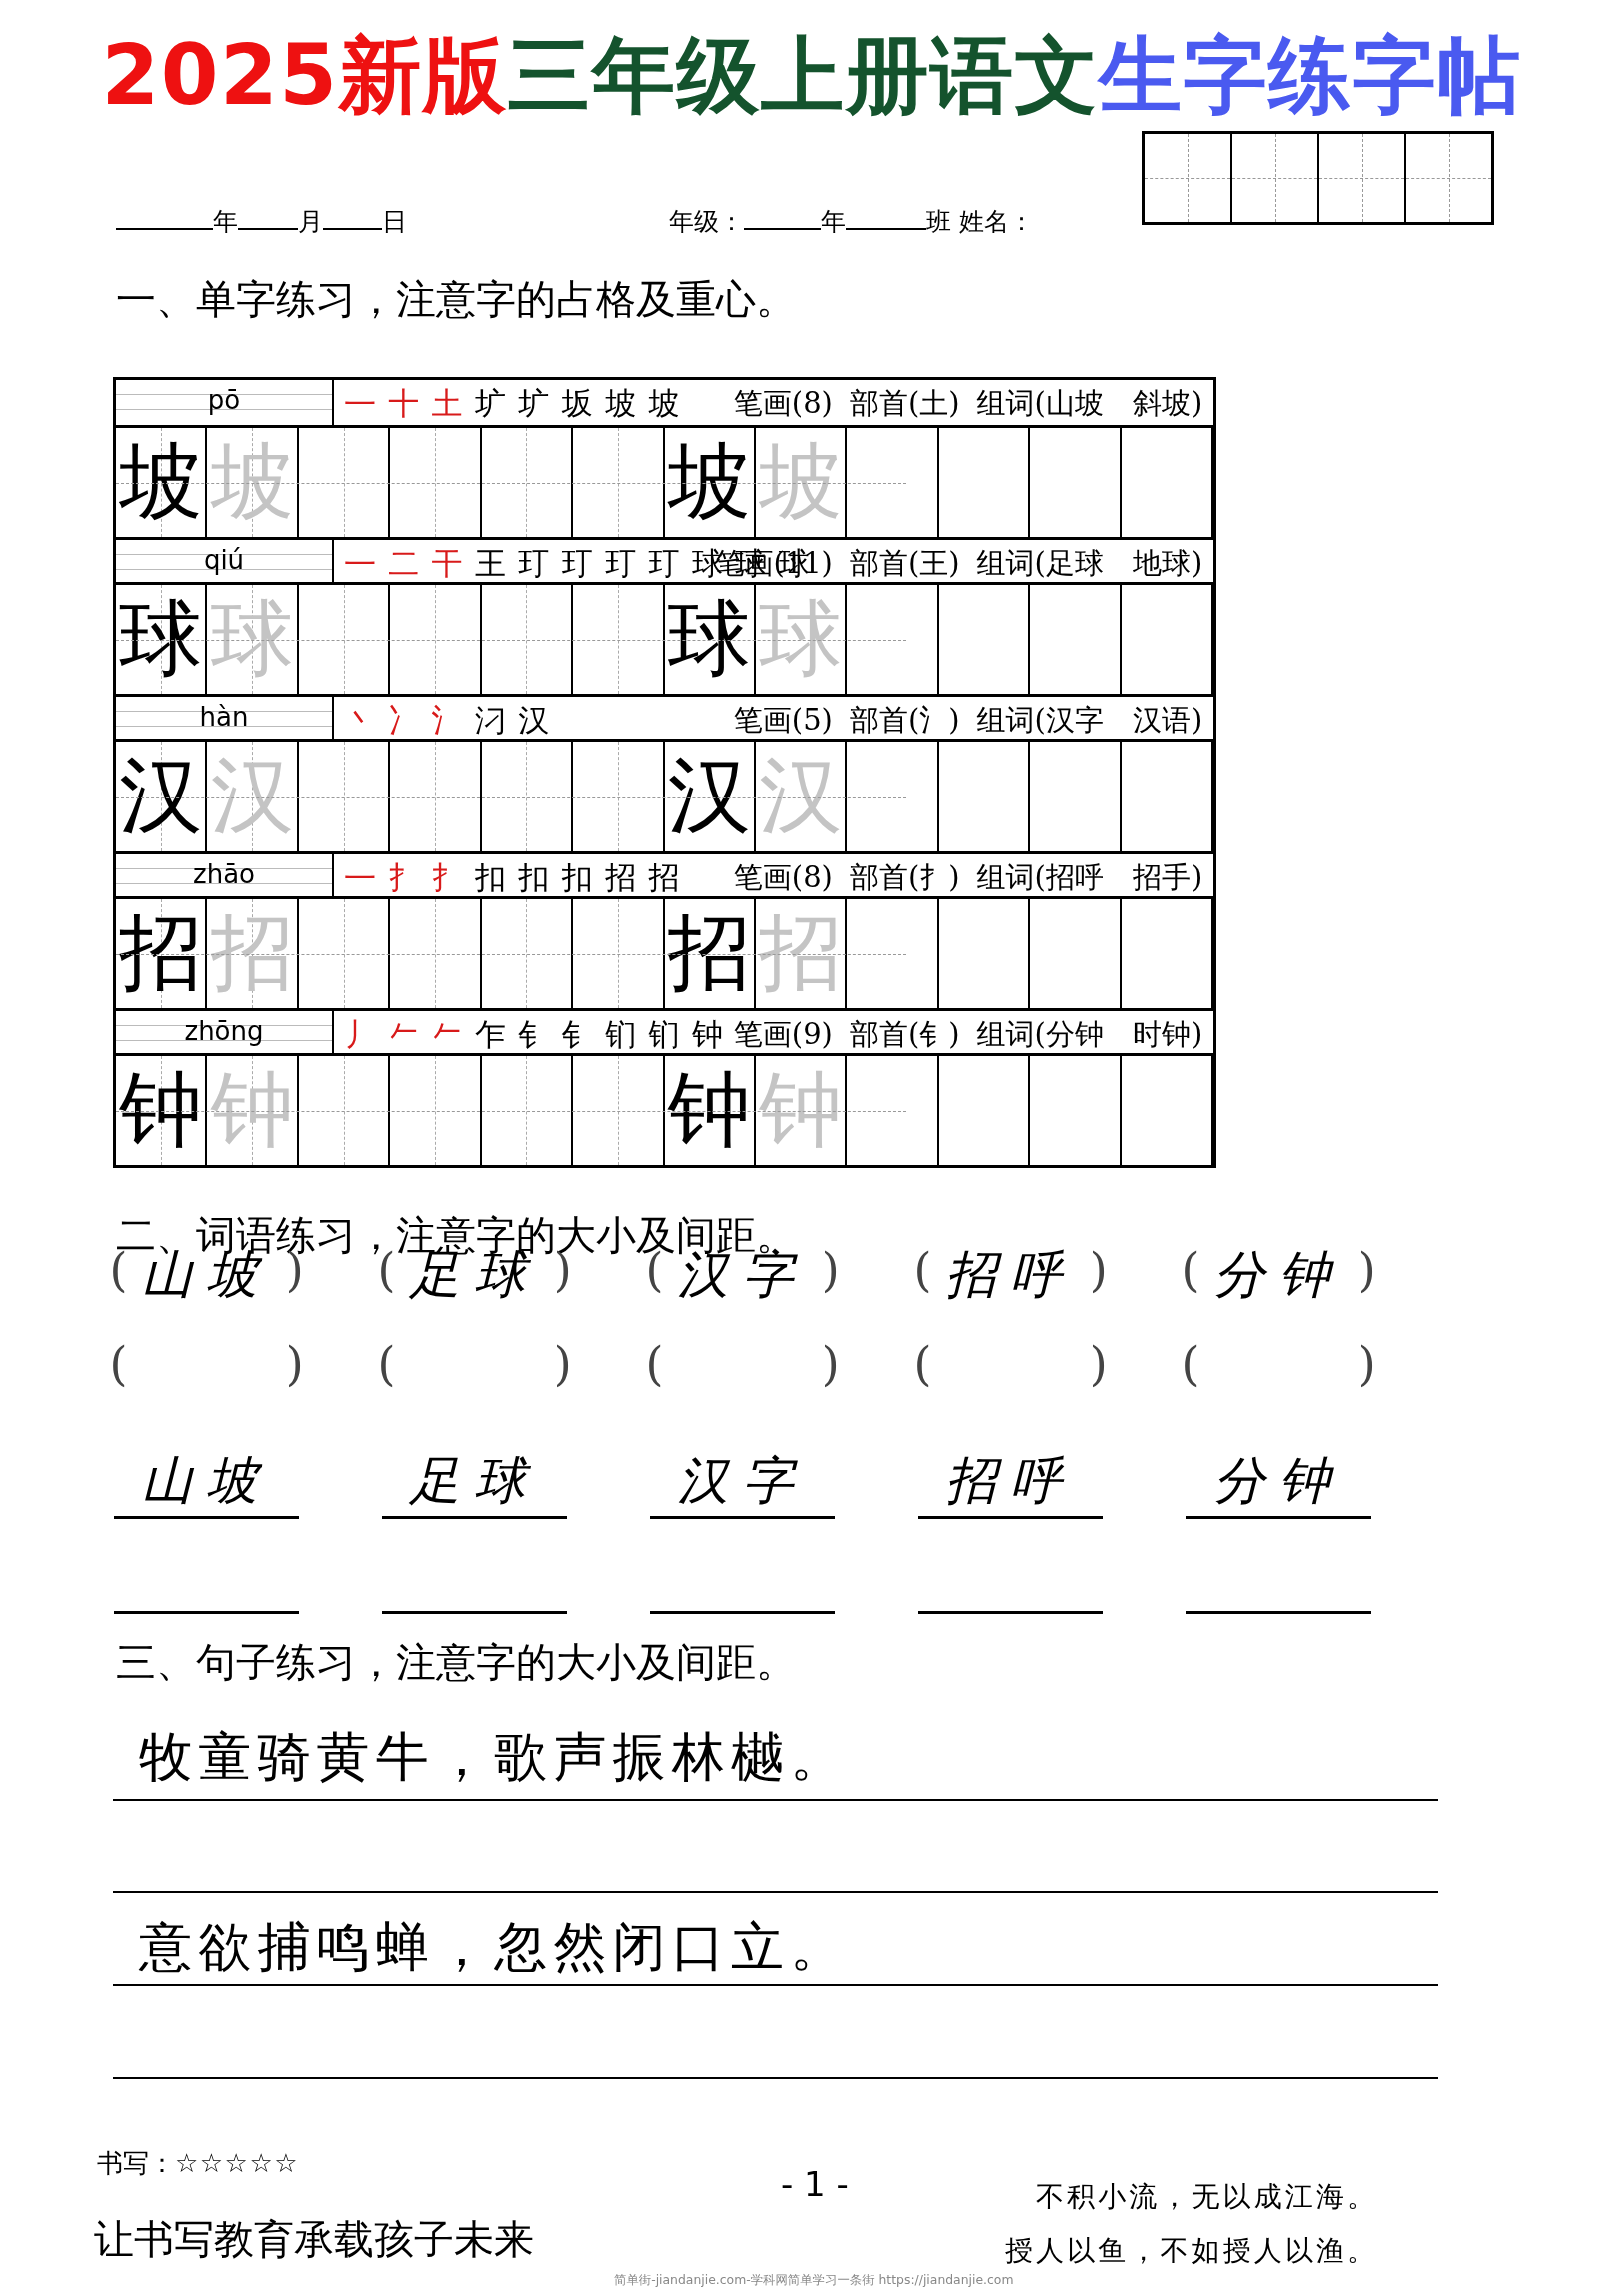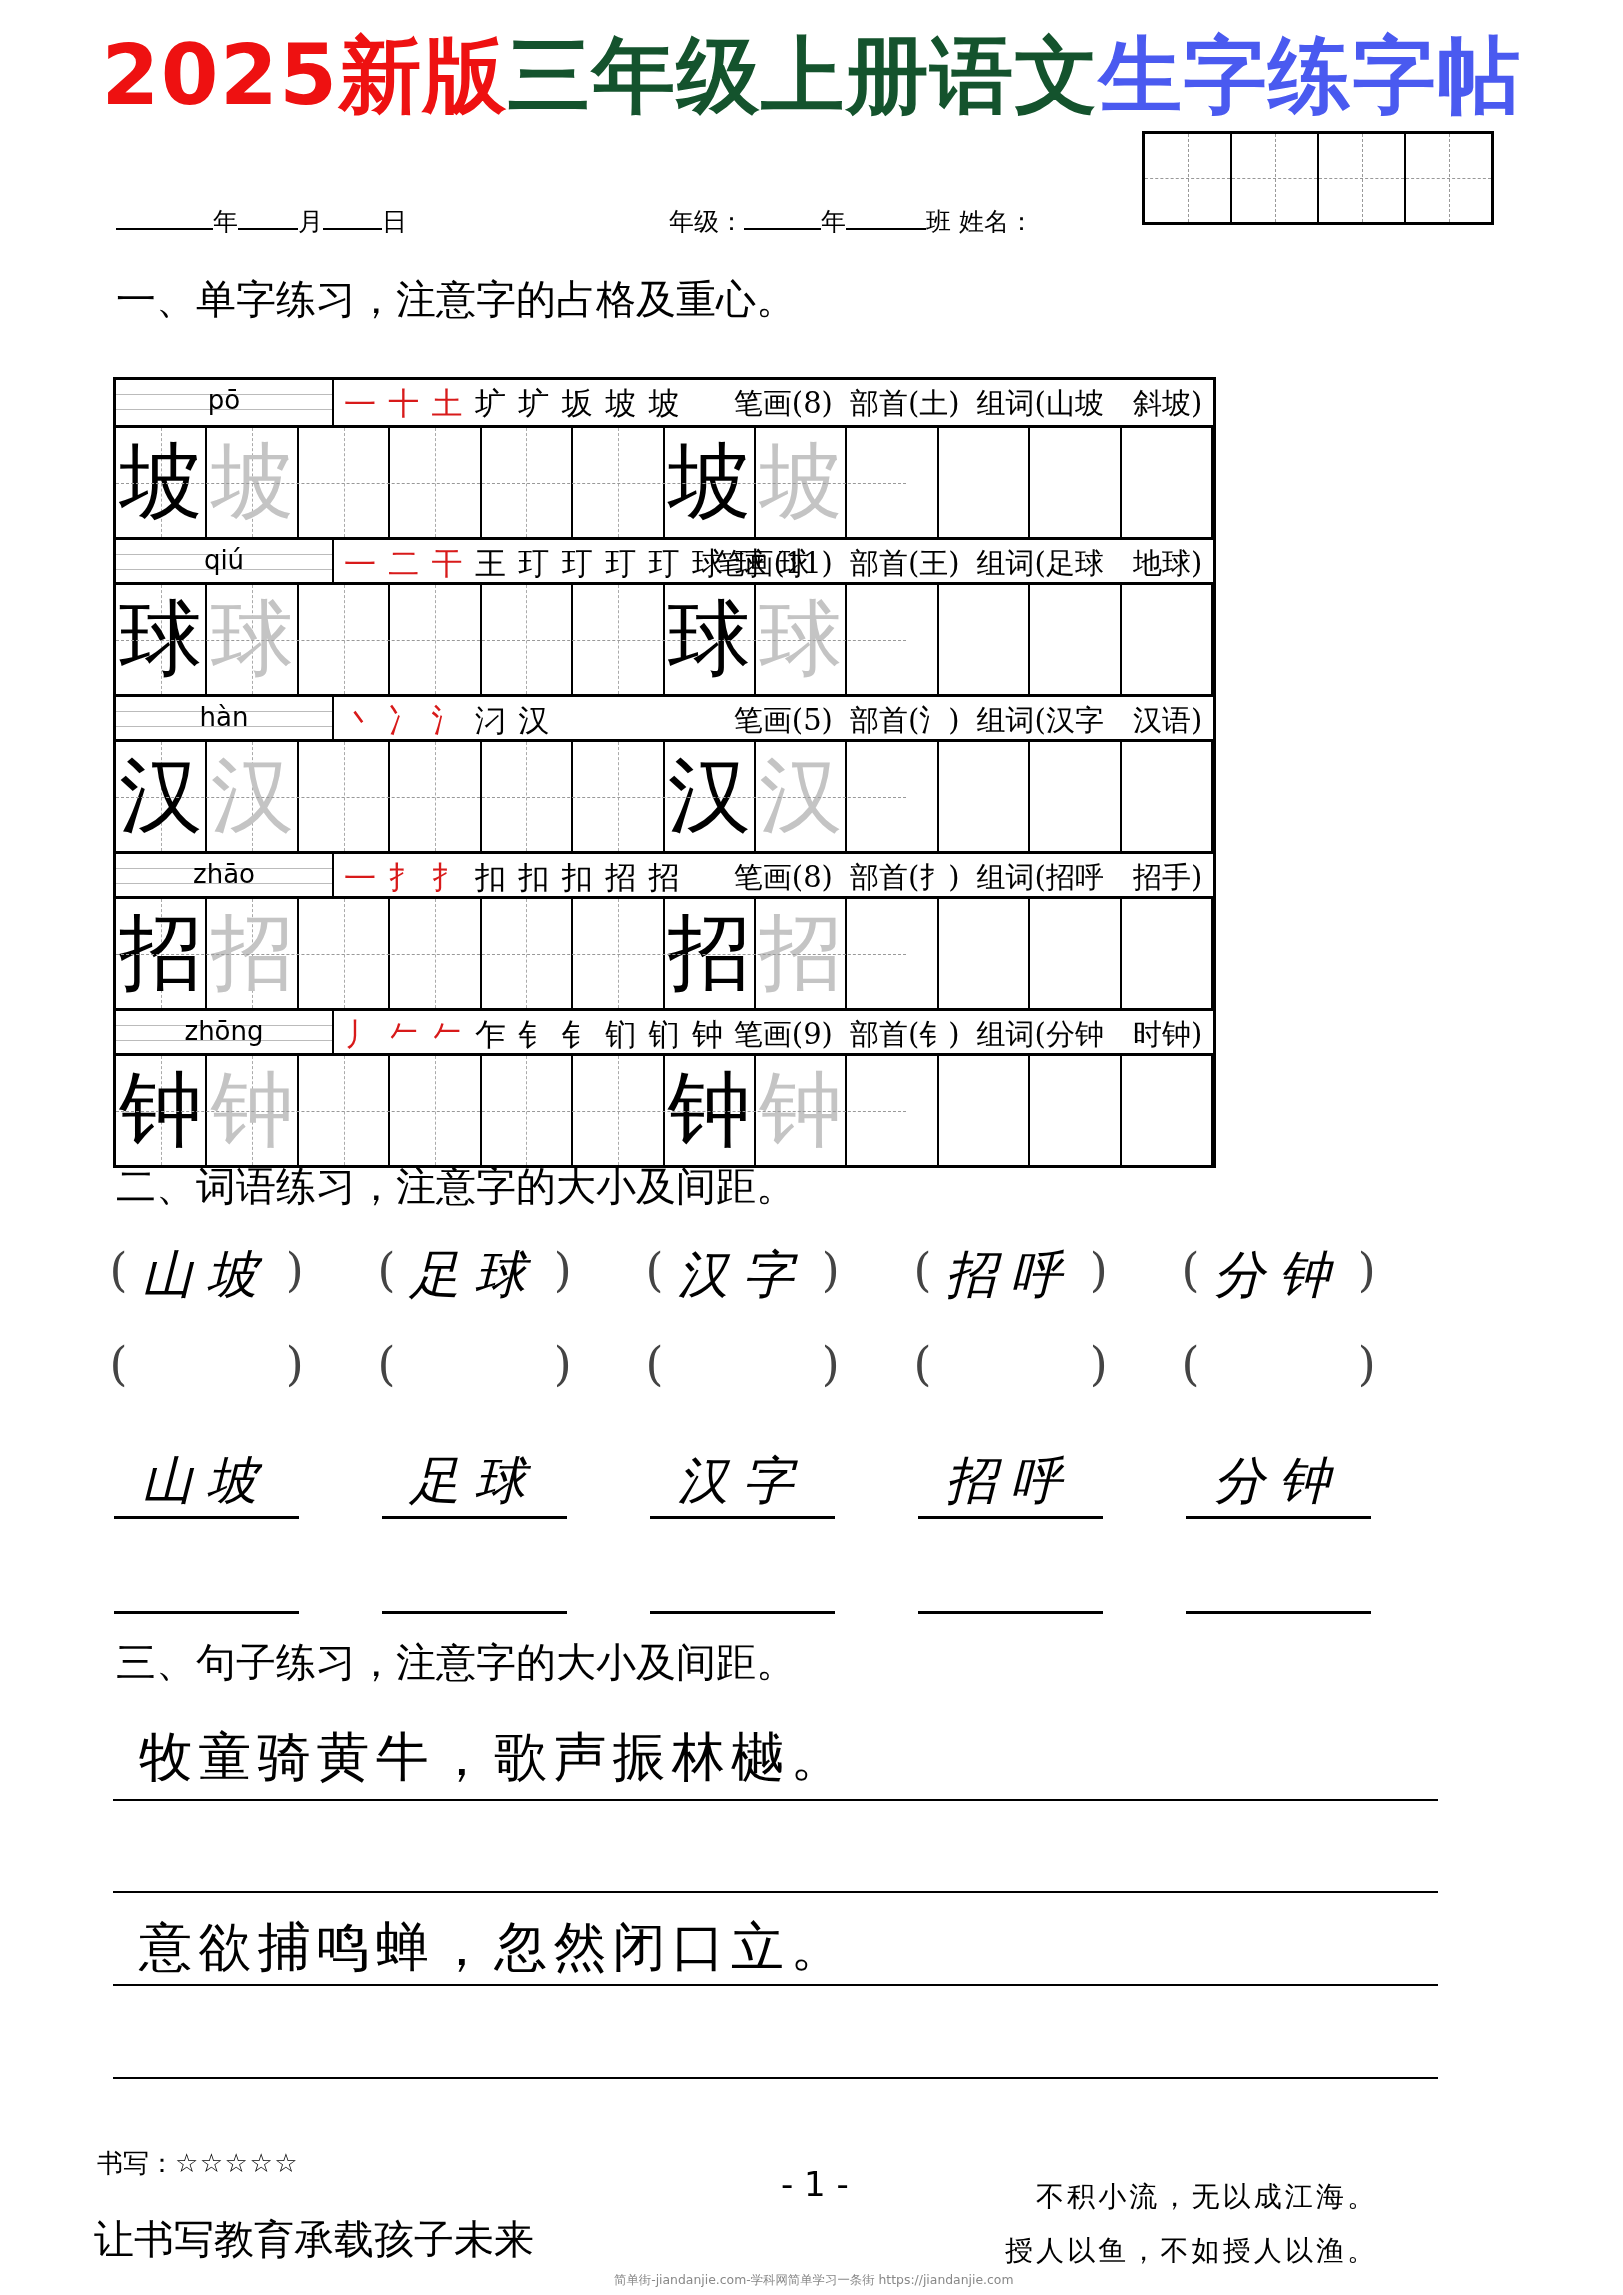--- a/index.html
+++ b/index.html
@@ -328,21 +328,21 @@
         </div>
         <div class="cell"></div>
         <div class="cell"></div>
         <div class="cell"></div>
         <div class="cell"></div>
         <div class="hline"></div>
       </div>
     </div>
   </div>
 
-<div class="abs section-title" style="top:1159px;">二、词语练习，注意字的大小及间距。</div>
+<div class="abs section-title" style="top:1208px;">二、词语练习，注意字的大小及间距。</div>
 <div id="words-area" class="abs" style="left:0;top:0;width:1623px;height:0;">
     <div class="word" style="left:114px;top:1246px;width:185px;height:54px;">
         <span class="br" style="left:-4.6px">(</span>
         <span class="word-text" style="top:-4.6px">山坡</span>
         <span class="br" style="right:-4.6px">)</span>
       </div>
     <div class="word" style="left:114px;top:1340px;width:185px;height:54px;">
         <span class="br" style="left:-4.6px">(</span>
 
         <span class="br" style="right:-4.6px">)</span>

